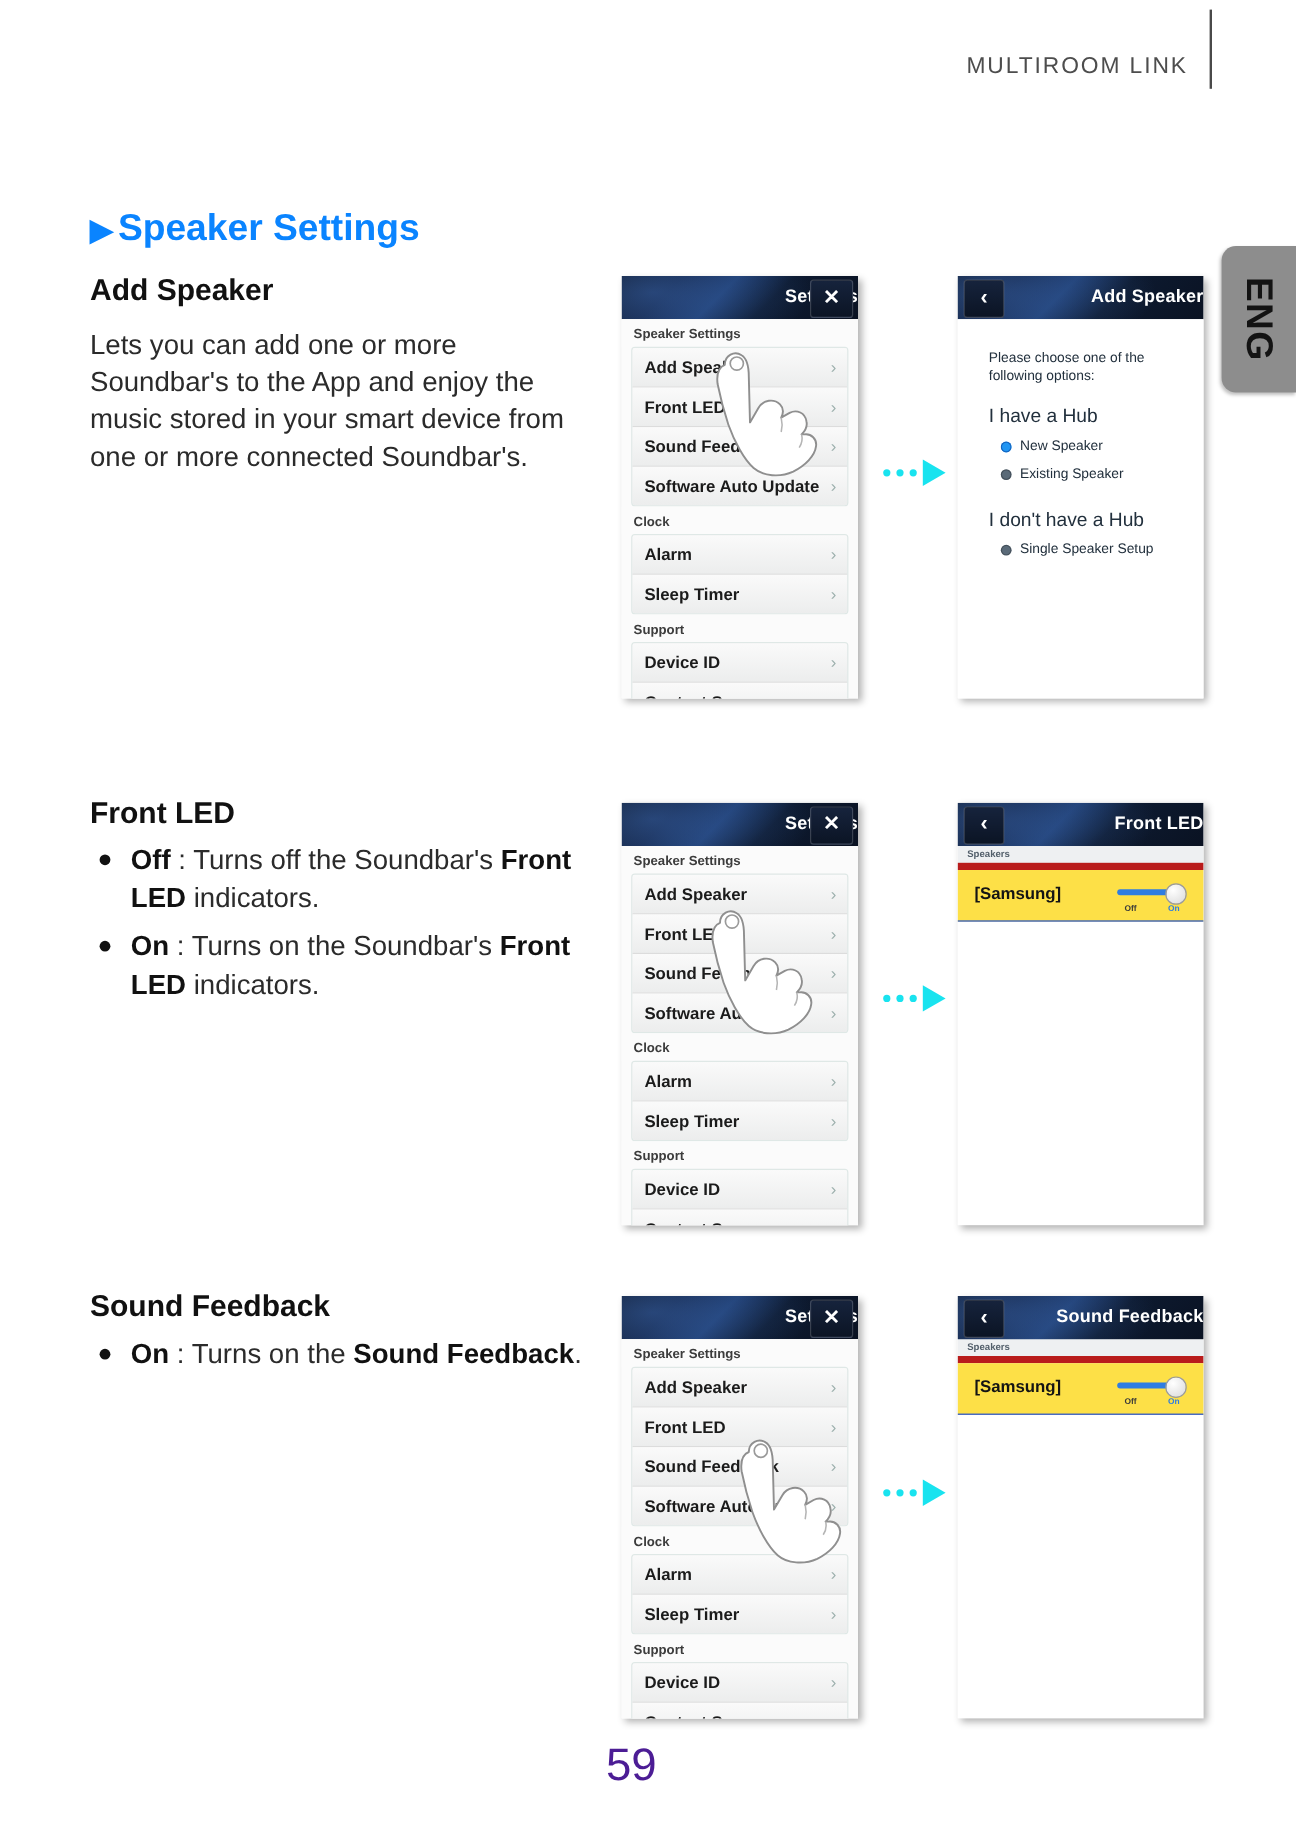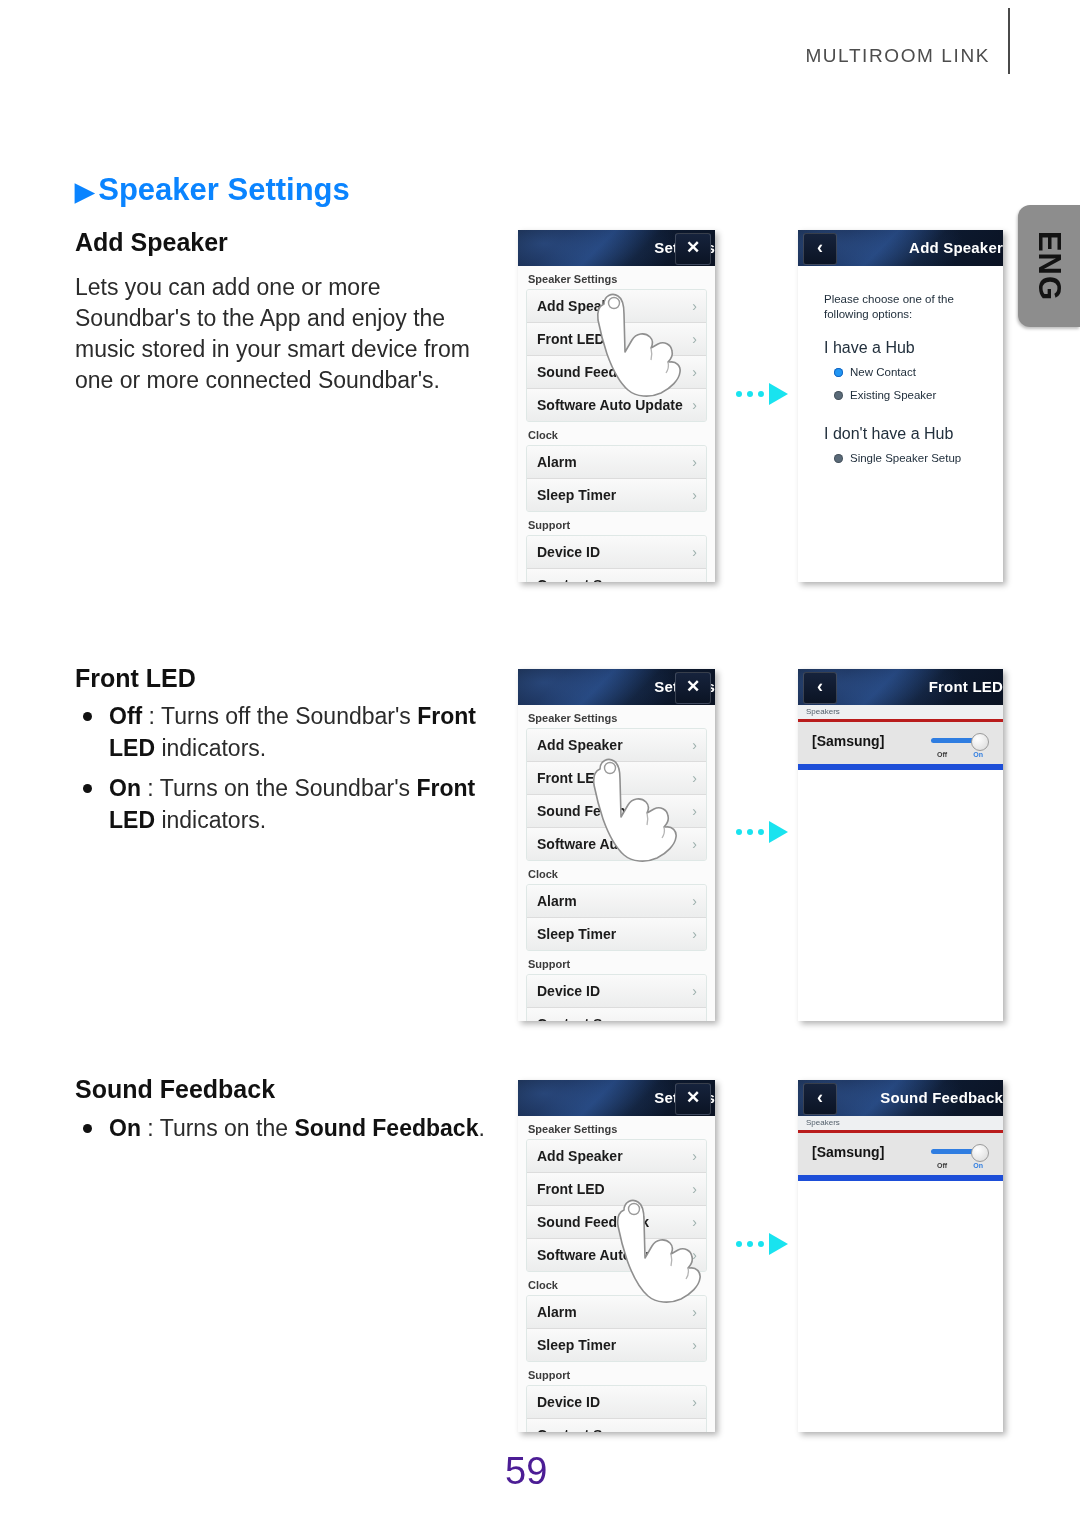--- a/index.html
+++ b/index.html
@@ -124,24 +124,24 @@
   .as-opt .dot{
     position:absolute;left:0;top:3px;width:9px;height:9px;border-radius:50%;
     background:#5a6a78;box-shadow:inset 0 0 0 1px rgba(0,0,0,.25);
   }
   .as-opt.sel .dot{background:#2196f3;box-shadow:inset 0 0 0 1px #1565c0;}
   .as-spacer{height:14px;}
 
   
   .tg-sub{
     height:14px;line-height:14px;font-size:8px;color:#54606c;padding-left:8px;
-    background:#eef0f2;border-bottom:3px solid #b91c1c;
+    background:#eef0f2;border-bottom:6px solid #b91c1c;font-weight:bold;
   }
   .tg-row{
-    position:relative;height:42px;border-bottom:6px solid #1d4ed8;background:#e5e5e5;
+    position:relative;height:42px;border-bottom:1px solid #1d4ed8;background:#fde047;
   }
   .tg-name{
     position:absolute;left:14px;top:11px;font-size:14px;font-weight:bold;color:#141414;
   }
   .tg-switch{position:absolute;right:14px;top:11px;width:58px;height:22px;}
   .tg-track{
     position:absolute;left:0;top:5px;width:48px;height:5px;border-radius:3px;background:#2f7de1;
   }
   .tg-knob{
     position:absolute;right:0;top:0;width:16px;height:16px;border-radius:50%;
@@ -244,21 +244,21 @@
 
 <div class="phone" style="left:798px;top:230px;width:205px;height:352px">
   <div class="ph-bar">
     <div class="ph-back">‹</div>
     <div class="ph-bar-title">Add Speaker</div>
   </div>
   <div class="as-body">
     <div class="as-intro">Please choose one of the following options:</div>
     <div class="as-grp">I have a Hub</div>
     <div class="as-opt sel">
-      <span class="dot"></span><span>New Contact</span>
+      <span class="dot"></span><span>New Speaker</span>
     </div>
     <div class="as-opt">
       <span class="dot"></span><span>Existing Speaker</span>
     </div>
     <div class="as-spacer"></div>
     <div class="as-grp">I don't have a Hub</div>
     <div class="as-opt">
       <span class="dot"></span><span>Single Speaker Setup</span>
     </div>
 

